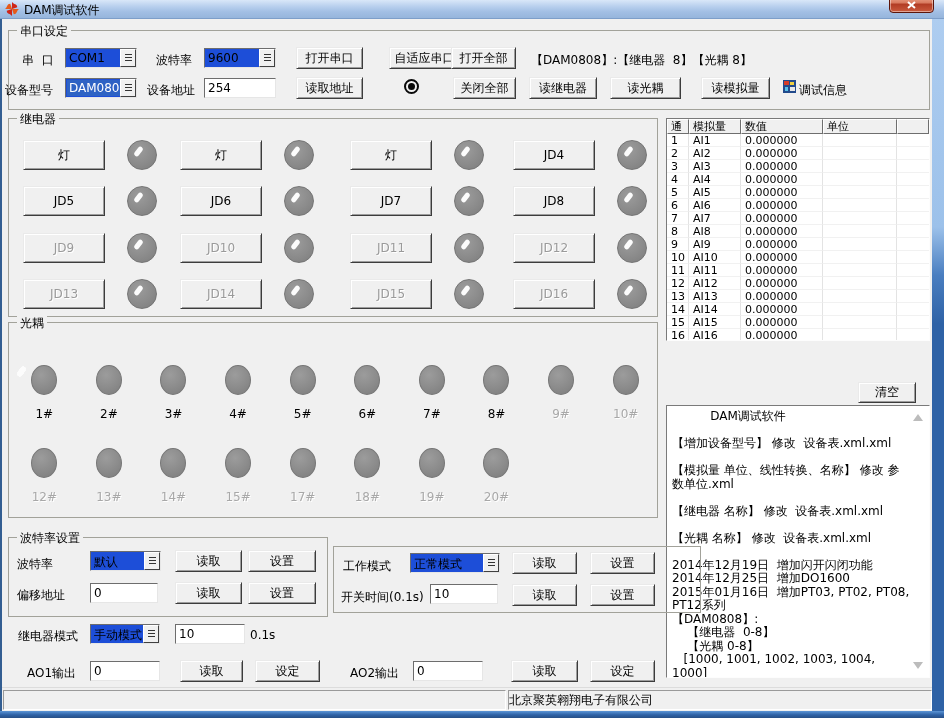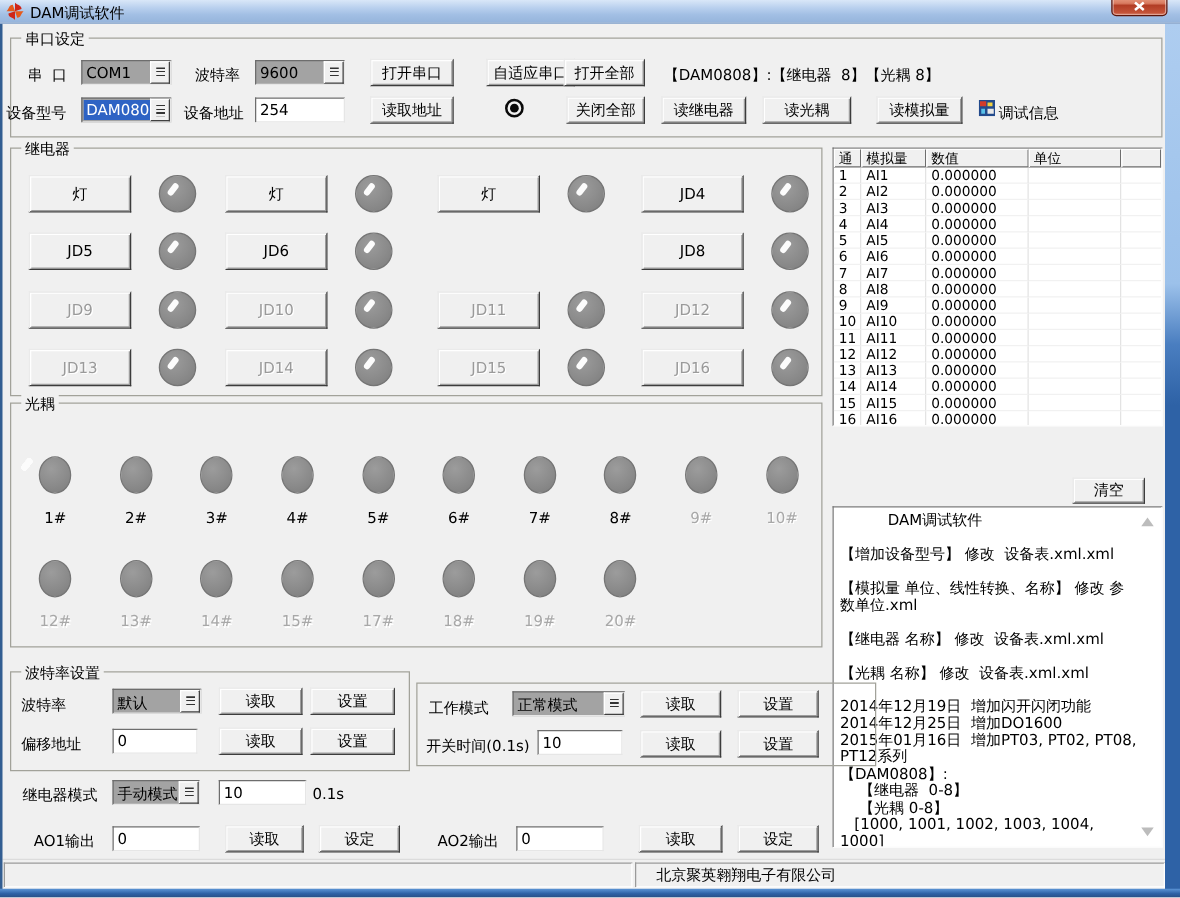--- a/index.html
+++ b/index.html
@@ -29,21 +29,21 @@
 
   .btn{position:absolute;background:#f0f0f0;border:1px solid;border-color:#eaeaea #3c3c3c #3c3c3c #eaeaea;
     box-shadow:inset 1px 1px 0 #ffffff,inset -1px -1px 0 #9d9d9d;
     font-size:12px;color:#000;display:flex;align-items:center;justify-content:center;cursor:default;white-space:pre;}
   .btn.disabled{color:#9a9a9a;text-shadow:1px 1px 0 #fff;}
 
   .field{position:absolute;background:#fff;border:1px solid;border-color:#6d6d6d #e6e6e6 #e6e6e6 #6d6d6d;
     font-size:12px;padding:1px 3px;color:#000;outline:none;}
   input.field{line-height:16px;}
 
-  .combo{position:absolute;background:#a3a3a3;border:1px solid;border-color:#6d6d6d #e6e6e6 #e6e6e6 #6d6d6d;}
+  .combo{position:absolute;background:#1d4ed8;border:1px solid;border-color:#6d6d6d #e6e6e6 #e6e6e6 #6d6d6d;}
   .combo-text{position:absolute;left:3px;top:2px;font-size:12px;white-space:pre;}
   .combo-text.hl{background:#2e63c4;color:#fff;padding:0 2px;left:1px;top:1px;line-height:16px;}
   .combo-btn{position:absolute;right:0;top:0;bottom:0;width:16px;background:#f0f0f0;border:1px solid;
     border-color:#ffffff #404040 #404040 #ffffff;display:flex;align-items:center;justify-content:center;}
   .combo-glyph{width:7px;height:9px;background:repeating-linear-gradient(180deg,#333 0 1px,transparent 1px 3px);}
 
   .led{position:absolute;width:30px;height:30px;border-radius:50%;border:1px solid #757575;
     background:radial-gradient(circle at 38% 32%,#9c9c9c,#8b8b8b 55%,#7c7c7c 100%);}
   .led::after{content:"";position:absolute;width:5px;height:11px;left:8px;top:5px;background:#fcfcfc;
     border-radius:3px;transform:rotate(38deg);}
@@ -76,21 +76,21 @@
   .scroll-up{position:absolute;left:913px;top:414px;width:0;height:0;
     border-left:5px solid transparent;border-right:5px solid transparent;border-bottom:7px solid #bcbcbc;}
   .scroll-down{position:absolute;left:913px;top:662px;width:0;height:0;
     border-left:5px solid transparent;border-right:5px solid transparent;border-top:7px solid #bcbcbc;}
 
   .indicator{position:absolute;width:15px;height:15px;border:2px solid #0a0a0a;border-radius:50%;}
   .indicator::after{content:"";position:absolute;left:2px;top:2px;width:7px;height:7px;background:#0a0a0a;border-radius:50%;}
 
   .statusbar{position:absolute;left:2px;top:687px;width:930px;height:24px;background:#f0f0f0;border-top:1px solid #dcdcdc;}
   .status-panel{position:absolute;top:2px;height:20px;border:1px solid;border-color:#9a9a9a #ffffff #ffffff #9a9a9a;
-    font-size:12px;line-height:18px;padding-left:16px;white-space:pre;}
+    font-size:12px;line-height:18px;padding-left:0;white-space:pre;}
 
   .debug-icon{position:absolute;width:13px;height:13px;}
 </style>
 </head>
 <body>
 
 <div class="titlebar">
   <svg class="app-icon" viewBox="0 0 16 16">
     <path d="M8 0 C10 3 14 2 14 6 L8 8 Z" fill="#cf2518"></path>
     <path d="M16 8 C13 10 14 14 10 14 L8 8 Z" fill="#e55a1c"></path>
@@ -174,20 +174,24 @@
       <span class="led"></span>
     </div>
     <div class="relay-cell" style="left: 14px; top: 67px;">
       <div class="btn">JD5</div>
       <span class="led"></span>
     </div>
     <div class="relay-cell" style="left: 171px; top: 67px;">
       <div class="btn">JD6</div>
       <span class="led"></span>
     </div>
+    <div class="relay-cell" style="left: 341px; top: 67px;">
+      <div class="btn">JD7</div>
+      <span class="led"></span>
+    </div>
     <div class="relay-cell" style="left: 504px; top: 67px;">
       <div class="btn">JD8</div>
       <span class="led"></span>
     </div>
     <div class="relay-cell" style="left: 14px; top: 114px;">
       <div class="btn disabled">JD9</div>
       <span class="led"></span>
     </div>
     <div class="relay-cell" style="left: 171px; top: 114px;">
       <div class="btn disabled">JD10</div>

